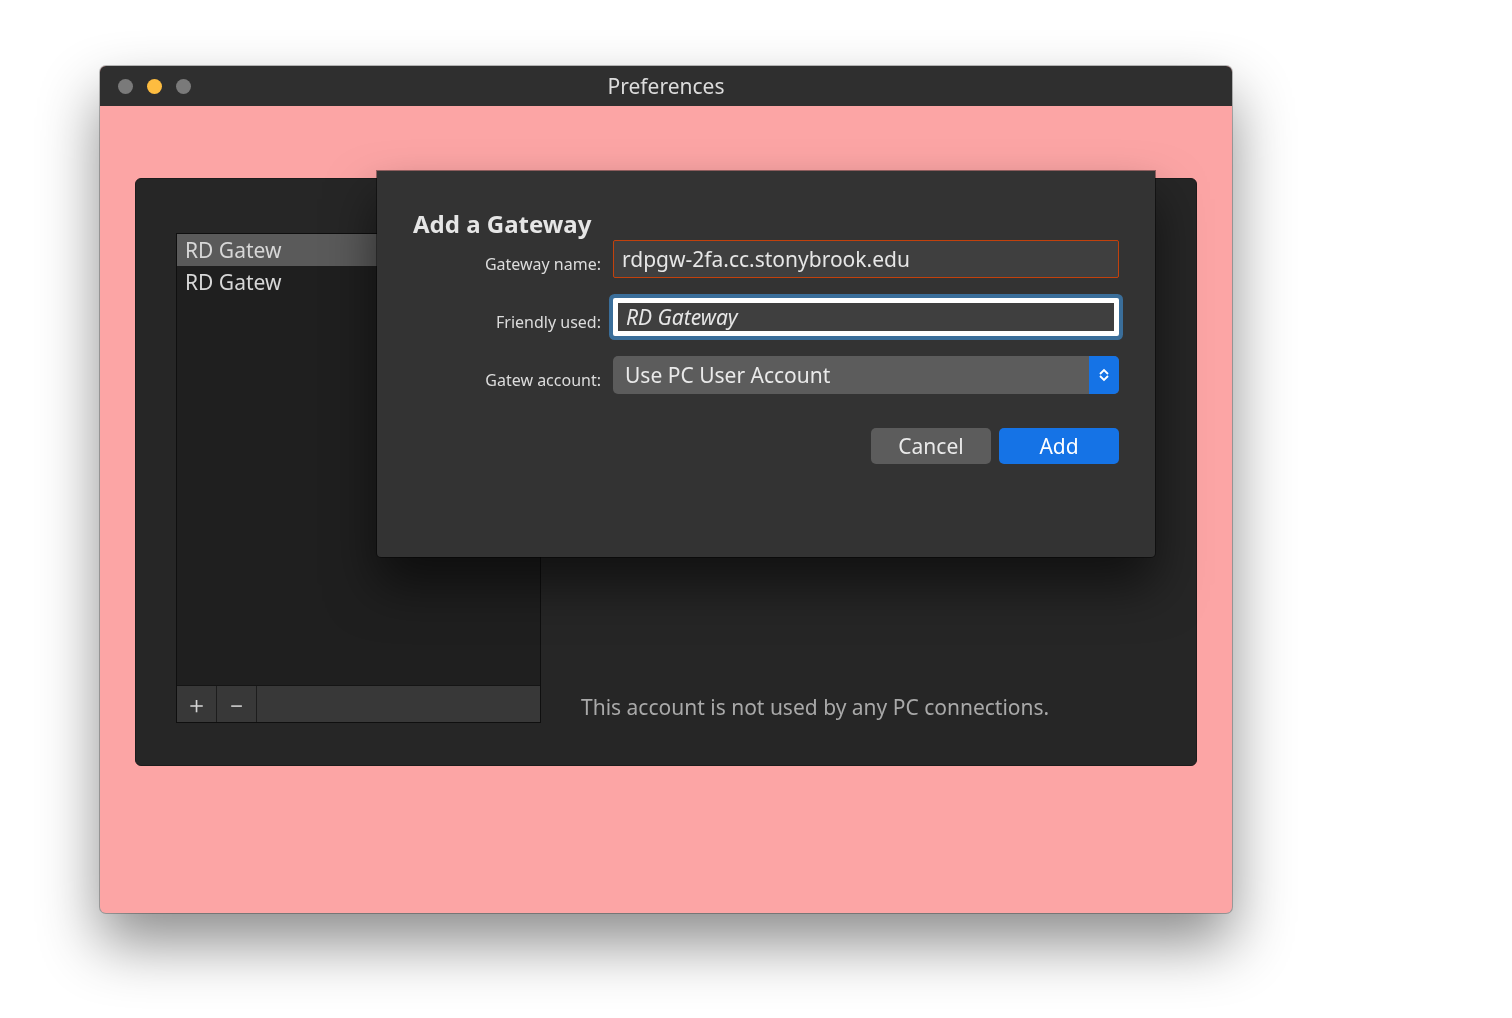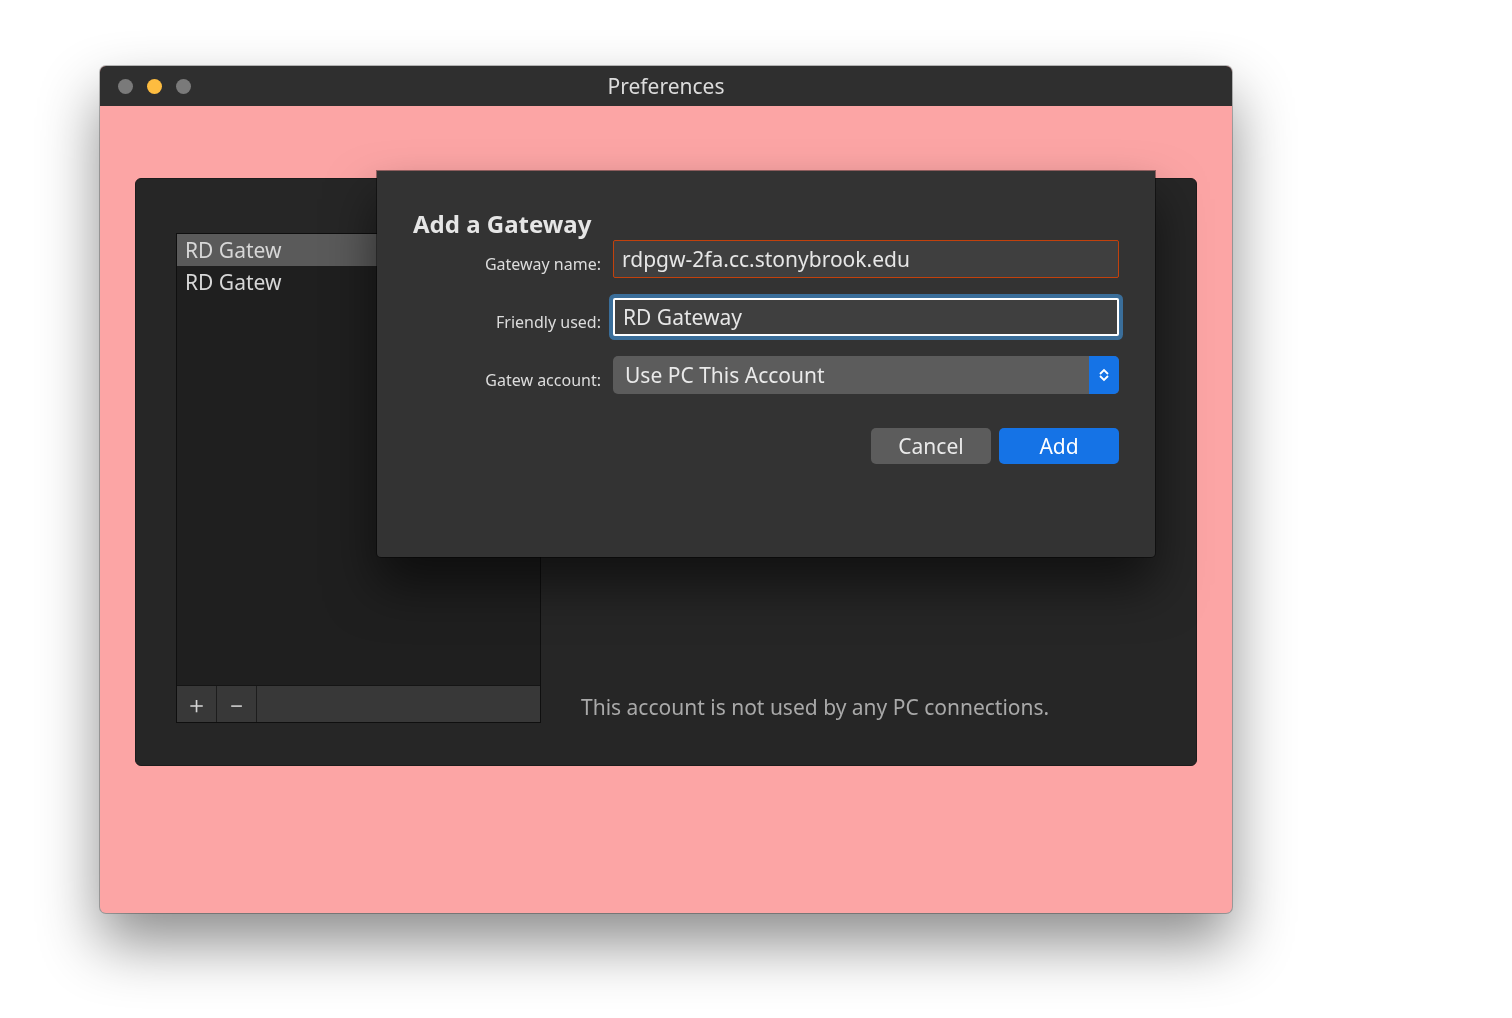--- a/index.html
+++ b/index.html
@@ -194,22 +194,23 @@
       height: 38px;
       background: #3f3f3f;
       border: 1px solid #c2410c;
       border-radius: 2px;
       color: #e6e6e6;
       font-size: 21px;
       padding: 0 8px;
       outline: none;
     }
     .form-input.focused {
-      border: 2px solid #ffffff;
+      border: 5px solid #ffffff;
       box-shadow: 0 0 0 4px #3a6e9a;
+      font-style: italic;
     }
     .form-select {
       flex: 1;
       height: 38px;
       background: #5c5c5c;
       border-radius: 5px;
       display: flex;
       align-items: center;
       justify-content: space-between;
       color: #eaeaea;
@@ -312,21 +313,21 @@
     </div>
 
     <div class="form-row">
       <div class="form-label">Friendly used:</div>
       <input class="form-input focused" type="text" value="RD Gateway" style="">
     </div>
 
     <div class="form-row">
       <div class="form-label">Gatew account:</div>
       <div class="form-select">
-        <span>Use PC This Account</span>
+        <span>Use PC User Account</span>
         <div class="select-arrows">
           <svg width="12" height="7" viewBox="0 0 12 7">
               <path d="M2 6 L6 2 L10 6" stroke="#fff" stroke-width="1.8" fill="none"></path>
             </svg>
           <svg width="12" height="7" viewBox="0 0 12 7">
               <path d="M2 1 L6 5 L10 1" stroke="#fff" stroke-width="1.8" fill="none"></path>
             </svg>
         </div>
       </div>
     </div>

